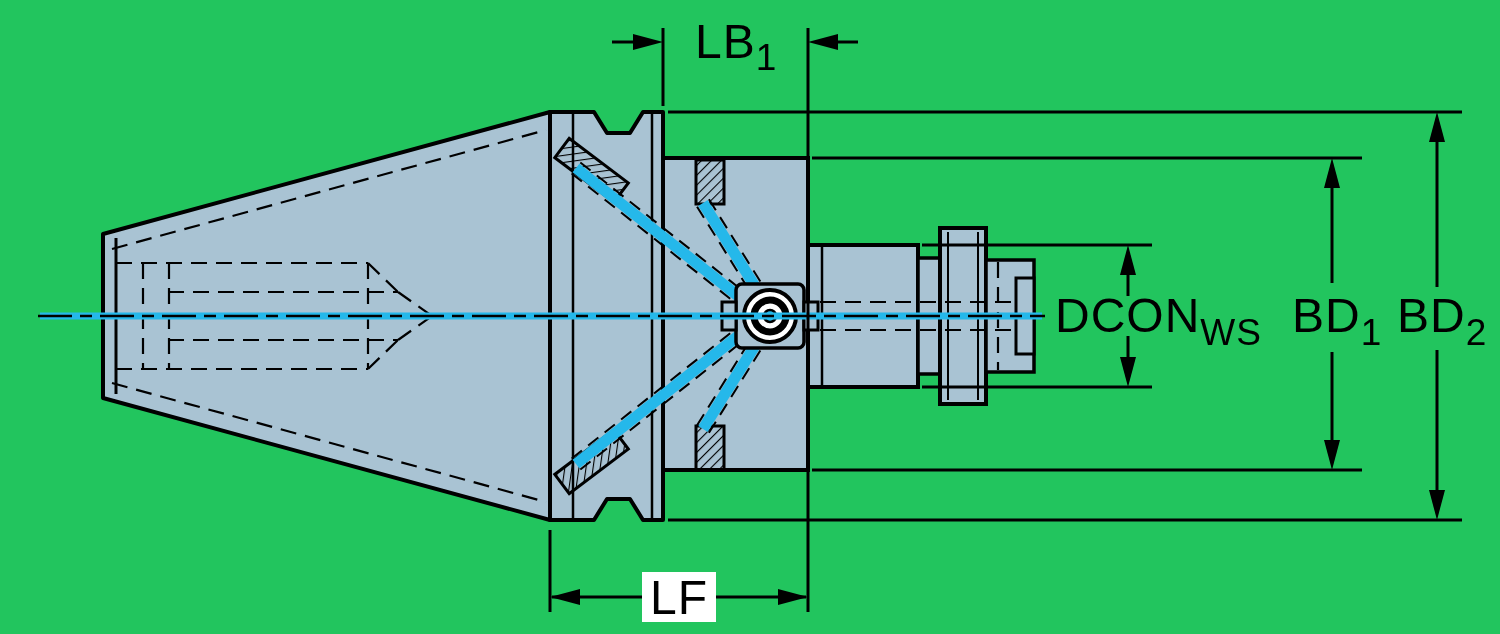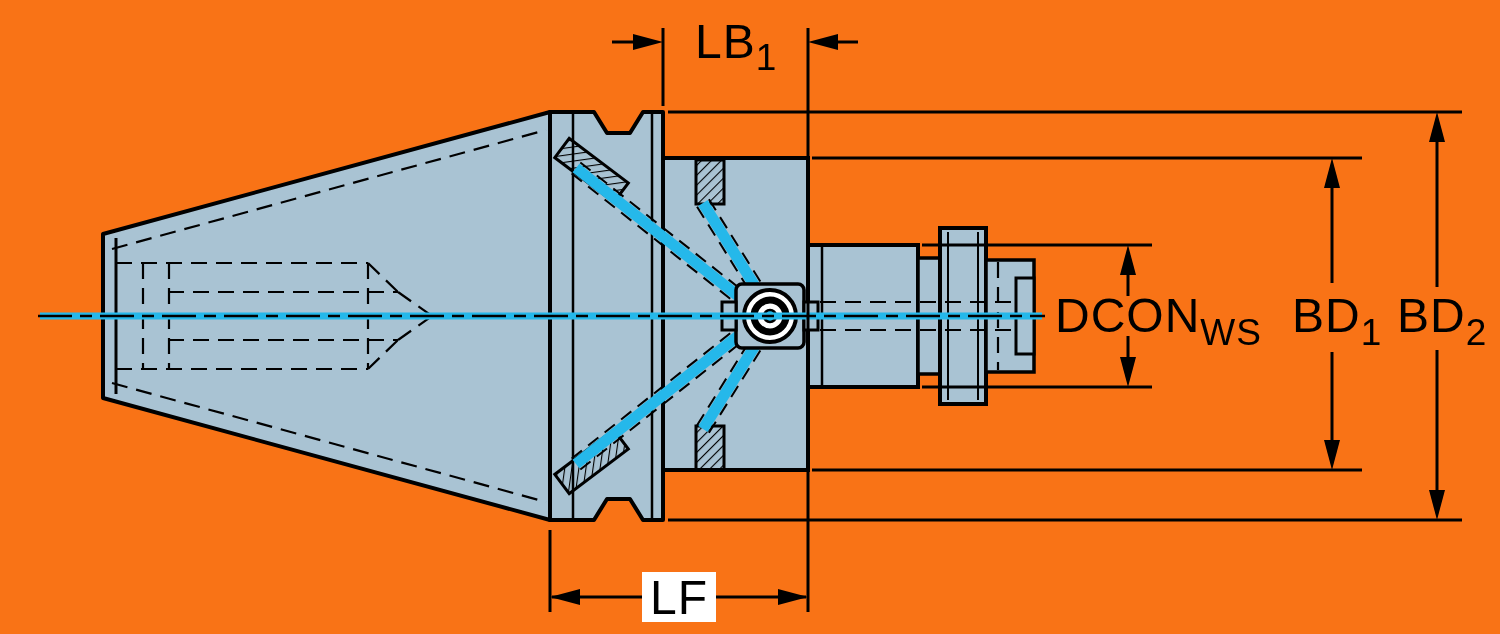--- a/index.html
+++ b/index.html
@@ -1,16 +1,16 @@
 <!DOCTYPE html>
 <html><head>
 <meta charset="utf-8">
 <style>
   html,body{margin:0;padding:0;background:#ffffff;}
-  .stage{width:1500px;height:634px;position:relative;background:#f97316;overflow:hidden;}
+  .stage{width:1500px;height:634px;position:relative;background:#22c55e;overflow:hidden;}
   svg{display:block;}
   text{font-family:"Liberation Sans", sans-serif;fill:#000;}
   .dim-label{font-size:48px;letter-spacing:1px;}
   .dim-sub{font-size:37px;}
 </style>
 </head>
 <body>
 
 <div class="stage">
 <svg viewBox="0 0 1500 634" width="1500" height="634">

